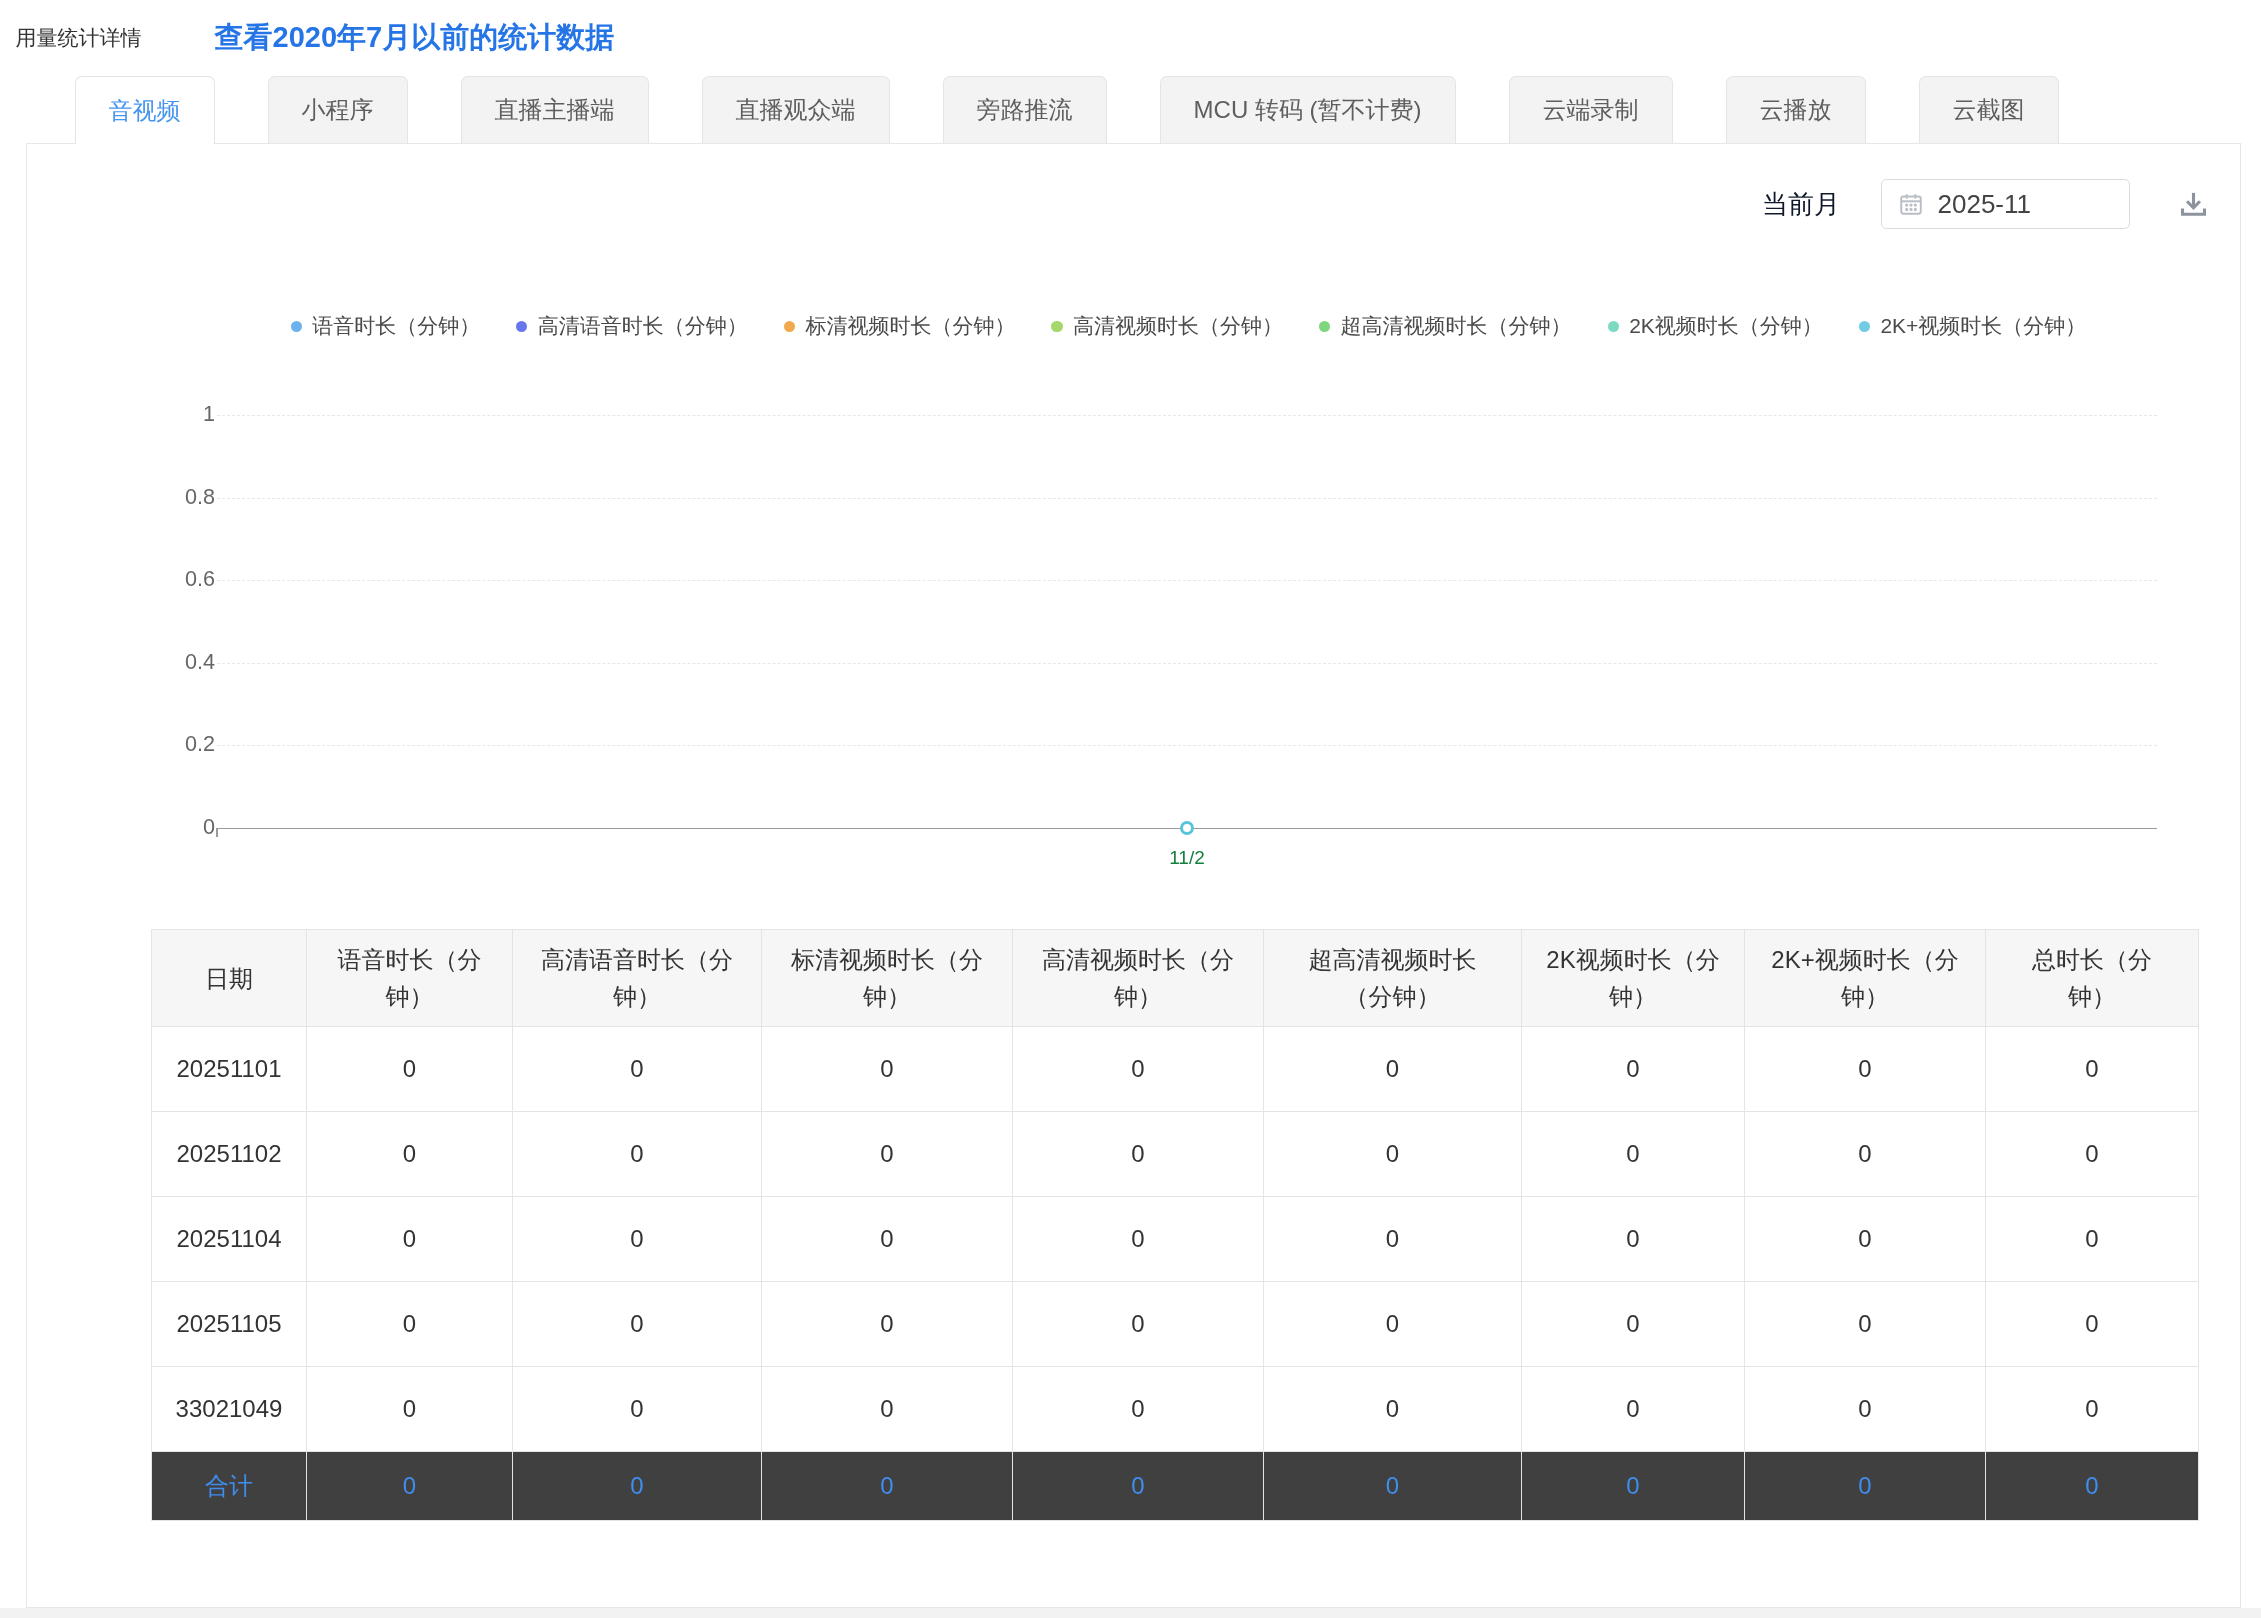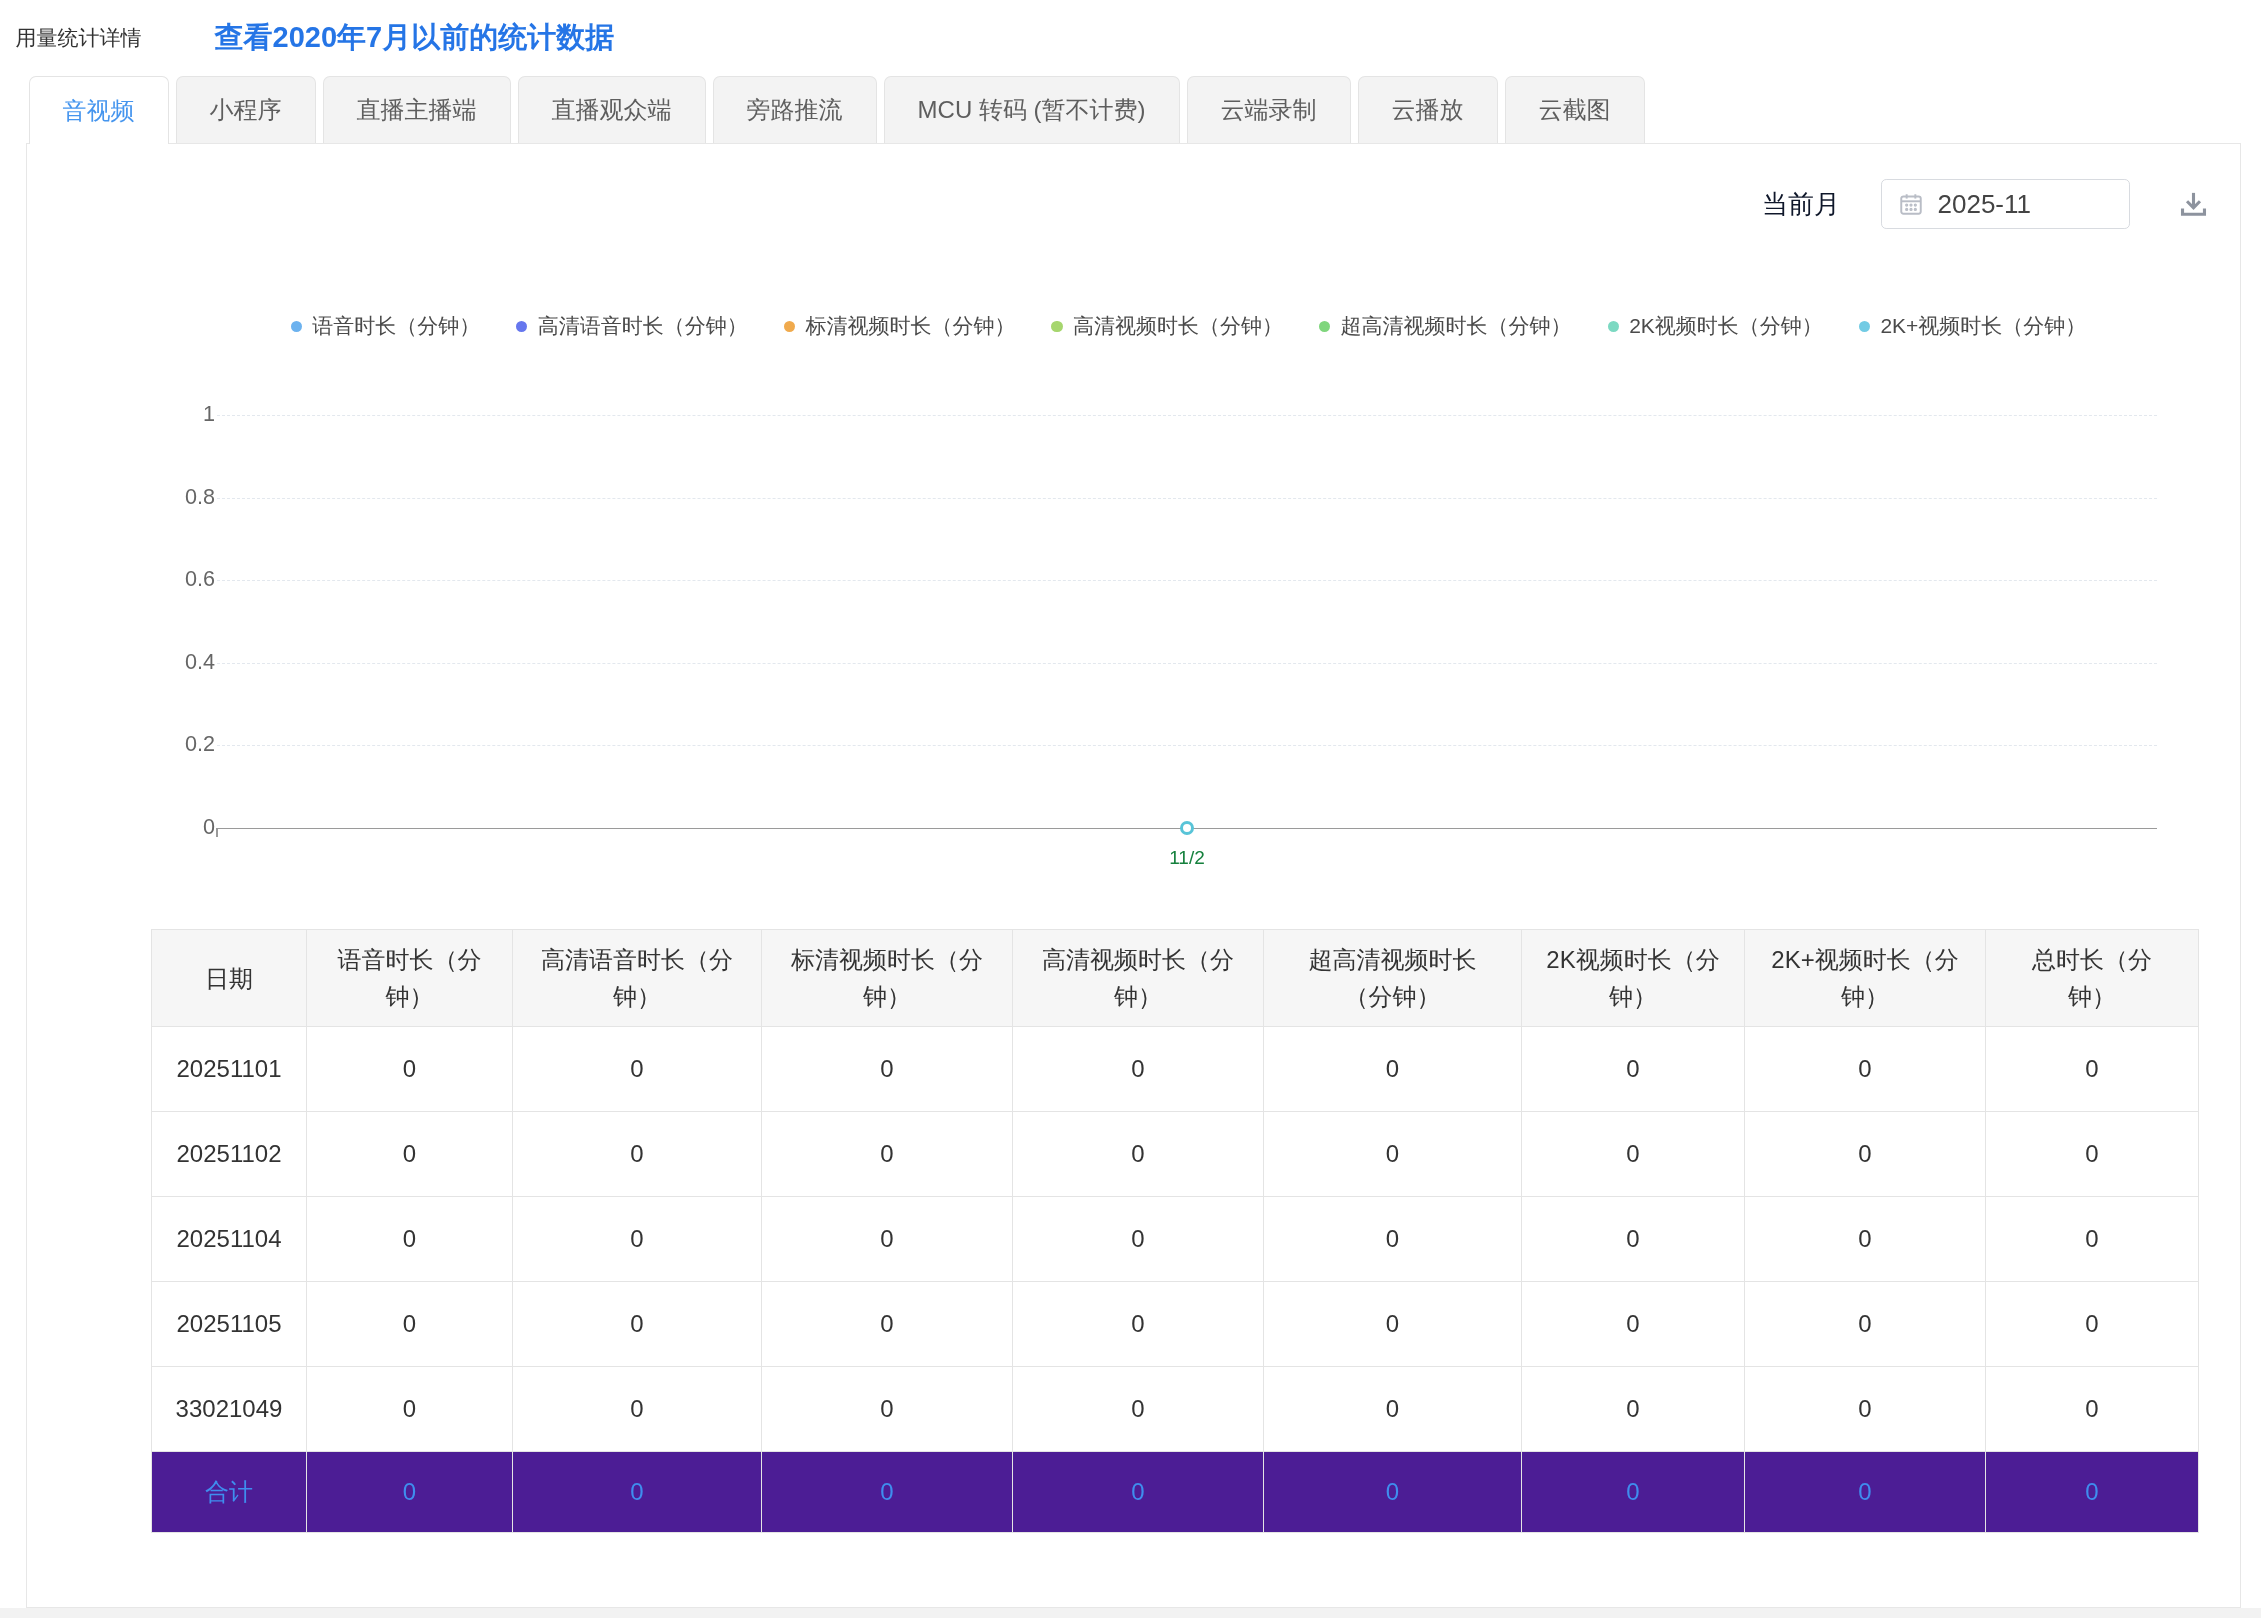--- a/index.html
+++ b/index.html
@@ -10,21 +10,21 @@
 
   
   .page-header { display:flex; align-items:center; padding:12px 0 0 15.5px; height:64px; }
   .page-title { font-size:21px; font-weight:normal; color:#333; }
   .history-link { font-size:29px; font-weight:bold; color:#2575e6; margin-left:73px; cursor:pointer; }
 
   
   .tabbar { display:flex; gap:7px; padding-left:2.6px; margin-left:26px; margin-top:12px; position:relative; z-index:2; }
   .tab { height:67px; display:flex; align-items:center; justify-content:flex-end;
     padding:0 33px; font-size:24px; color:#5e5e5e; background:#f3f3f3;
-    border:0.9px solid #e4e4e4; border-bottom:none; border-radius:7px 7px 0 0; cursor:pointer; }
+    border:0.9px solid #e4e4e4; border-bottom:none; border-radius:7px 7px 0 0; cursor:pointer;margin-left:46px; }
   .tab.active { background:#ffffff; color:#4595ee; position:relative; margin-bottom:-0.9px; height:68px; }
 
   
   .panel { margin-left:26px; width:2215px; height:1465px;
     border:0.9px solid #e7e7e7; background:#fff; position:relative; overflow:hidden; }
 
   
   .toolbar { display:flex; align-items:center; justify-content:flex-end;
     margin-top:35px; padding-right:31px; }
   .current-month { font-size:26px; color:#0f172a; cursor:pointer; }
@@ -58,21 +58,21 @@
   .xlabel { position:absolute; left:1160px; top:460px; transform:translateX(-50%);
     font-size:19px; color:#15803d; }
 
   
   table.usage { border-collapse:collapse; table-layout:fixed; width:2048px;
     margin-left:124px; margin-top:41px; }
   .usage th, .usage td { border:0.9px solid #e4e4e4; text-align:center;
     font-size:24px; color:#333; font-weight:normal; }
   .usage thead th { height:97px; background:#f6f6f6; padding:0 22.5px; line-height:1.55; }
   .usage tbody td { height:85px; }
-  .usage tr.total-row td { background:#4c1d95; color:#3f8dee; height:81px; }
+  .usage tr.total-row td { background:#404040; color:#3f8dee; height:69px; }
 </style>
 </head>
 <body>
 
 <div class="page">
 
   <div class="page-header">
     <span class="page-title">用量统计详情</span>
     <a class="history-link">查看2020年7月以前的统计数据</a>
   </div>

